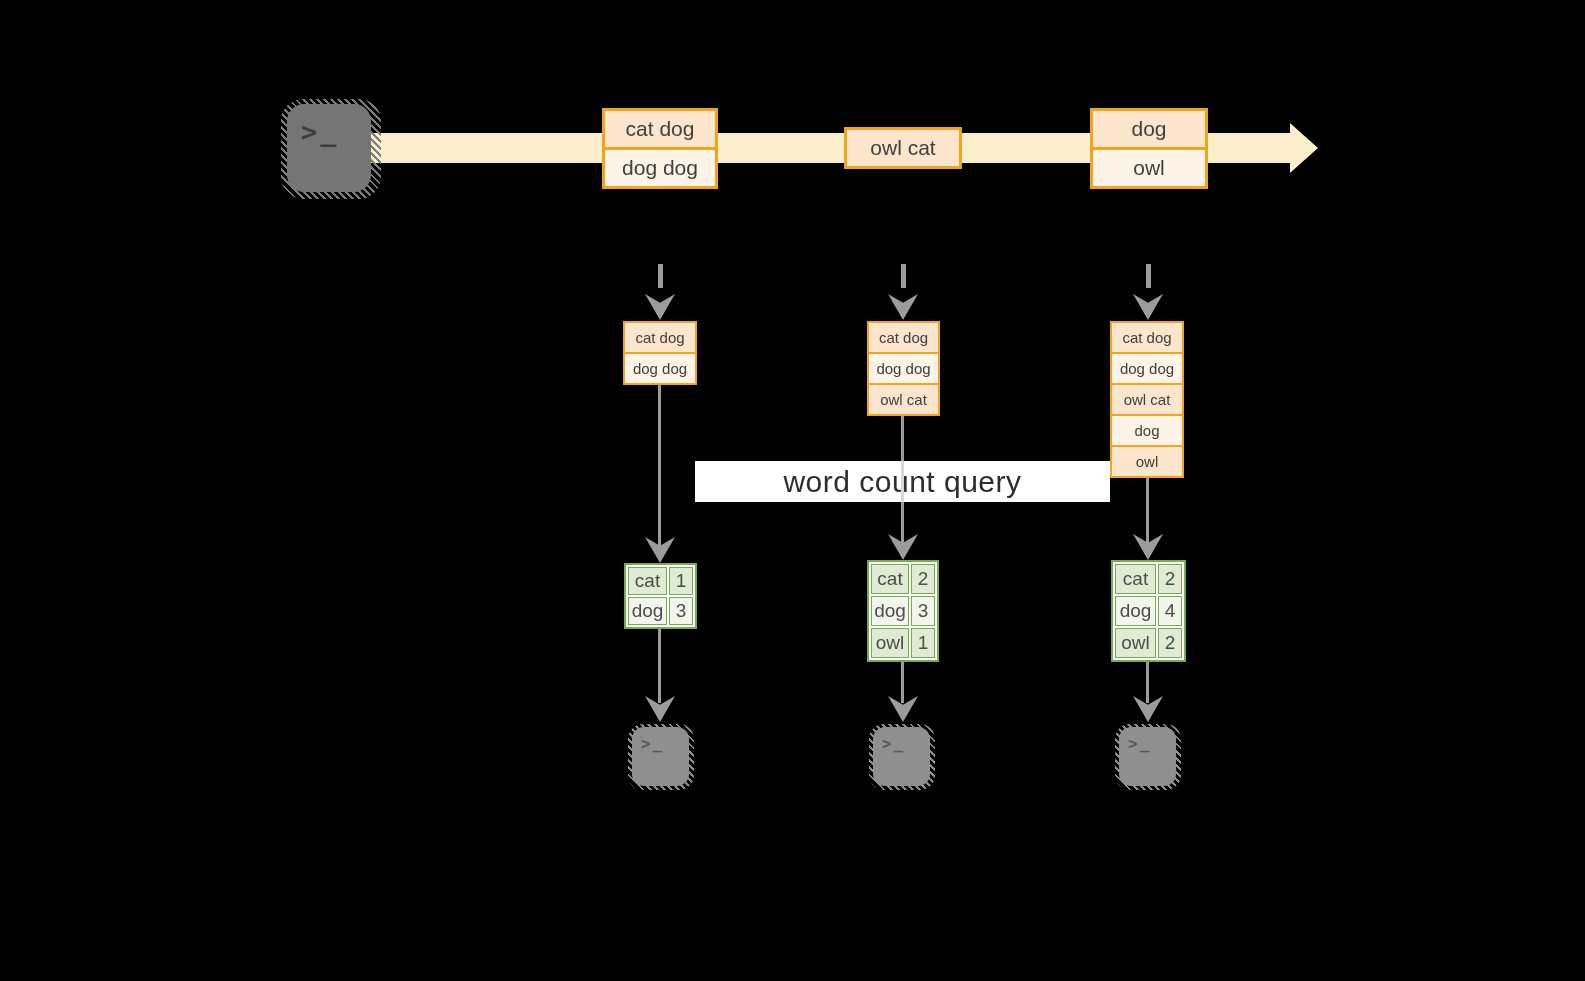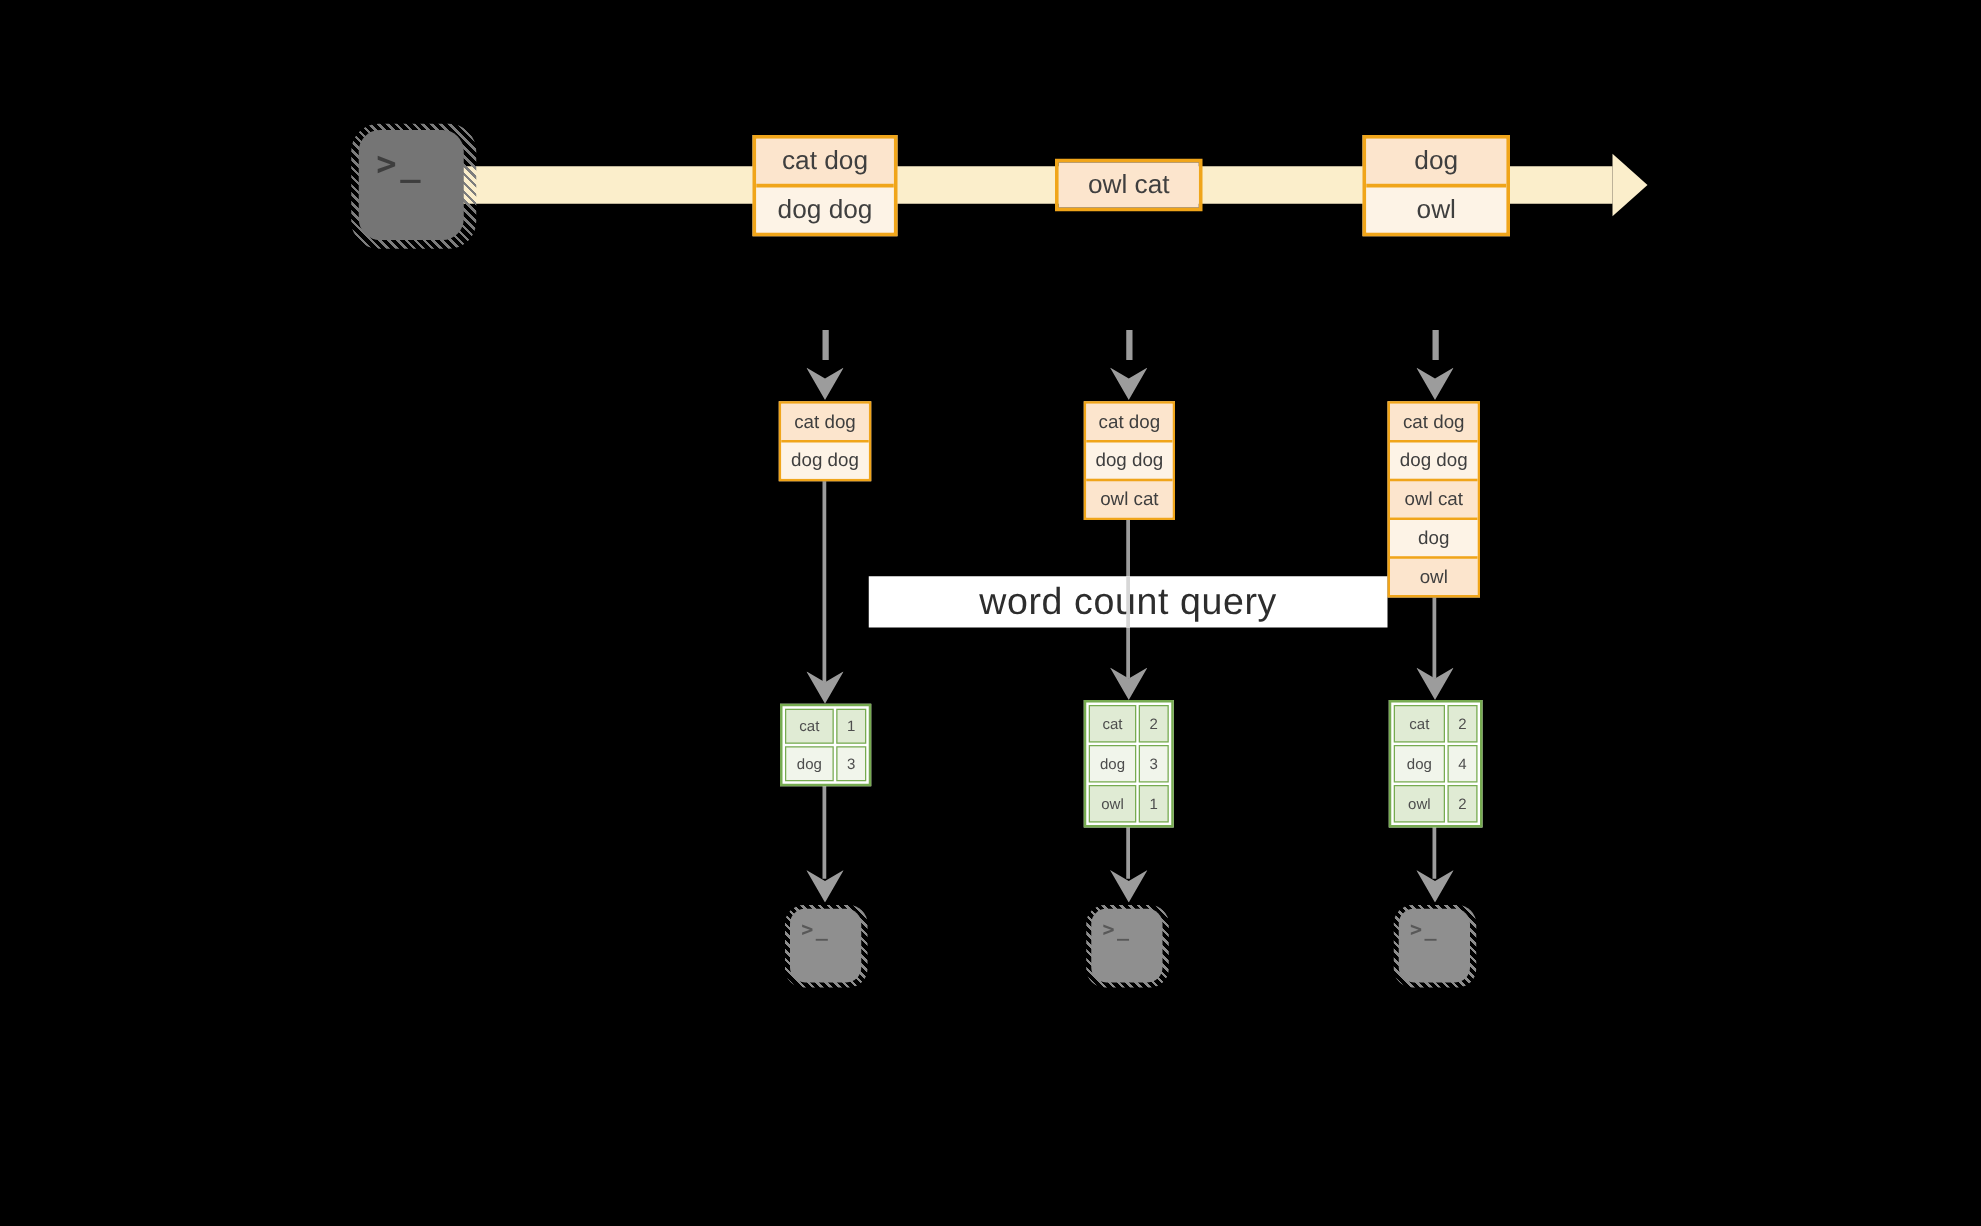--- a/index.html
+++ b/index.html
@@ -40,21 +40,21 @@
 
   
   .qband{background:#ffffff;z-index:5;display:flex;align-items:center;justify-content:center;}
   .qband span{font-size:30px;font-weight:300;color:#2d2d2d;letter-spacing:0.5px;white-space:nowrap;}
   .ghost{background:#d7d7d7;z-index:7;}
 
   
   .gtable{border:2px solid #77ab51;background:#ffffff;padding:2px;display:grid;
           grid-template-columns:1fr 24px;gap:2px;box-sizing:border-box;z-index:4;}
   .gtable .cell{border:1px solid #77ab51;display:flex;align-items:center;justify-content:center;
-                font-size:12px;color:#4d4d4d;height:26px;}
+                font-size:19px;color:#4d4d4d;height:26px;}
   .gtable.h28 .cell{height:28px;}
   .gtable .cell:nth-child(4n+1),.gtable .cell:nth-child(4n+2){background:#e0ebd4;}
   .gtable .cell:nth-child(4n+3),.gtable .cell:nth-child(4n){background:#f1f5eb;}
 </style>
 </head>
 <body>
 
 <div class="canvas">
 
   <div class="abs band" style="left:360px;top:133px;width:930px;height:30px;z-index:1;"></div>

